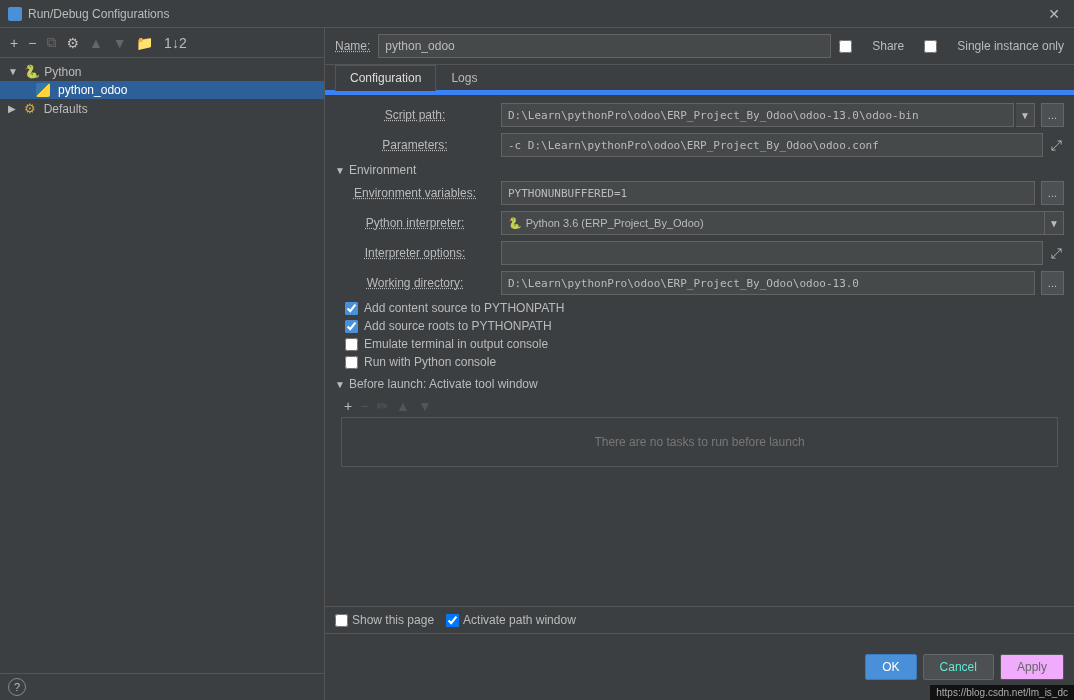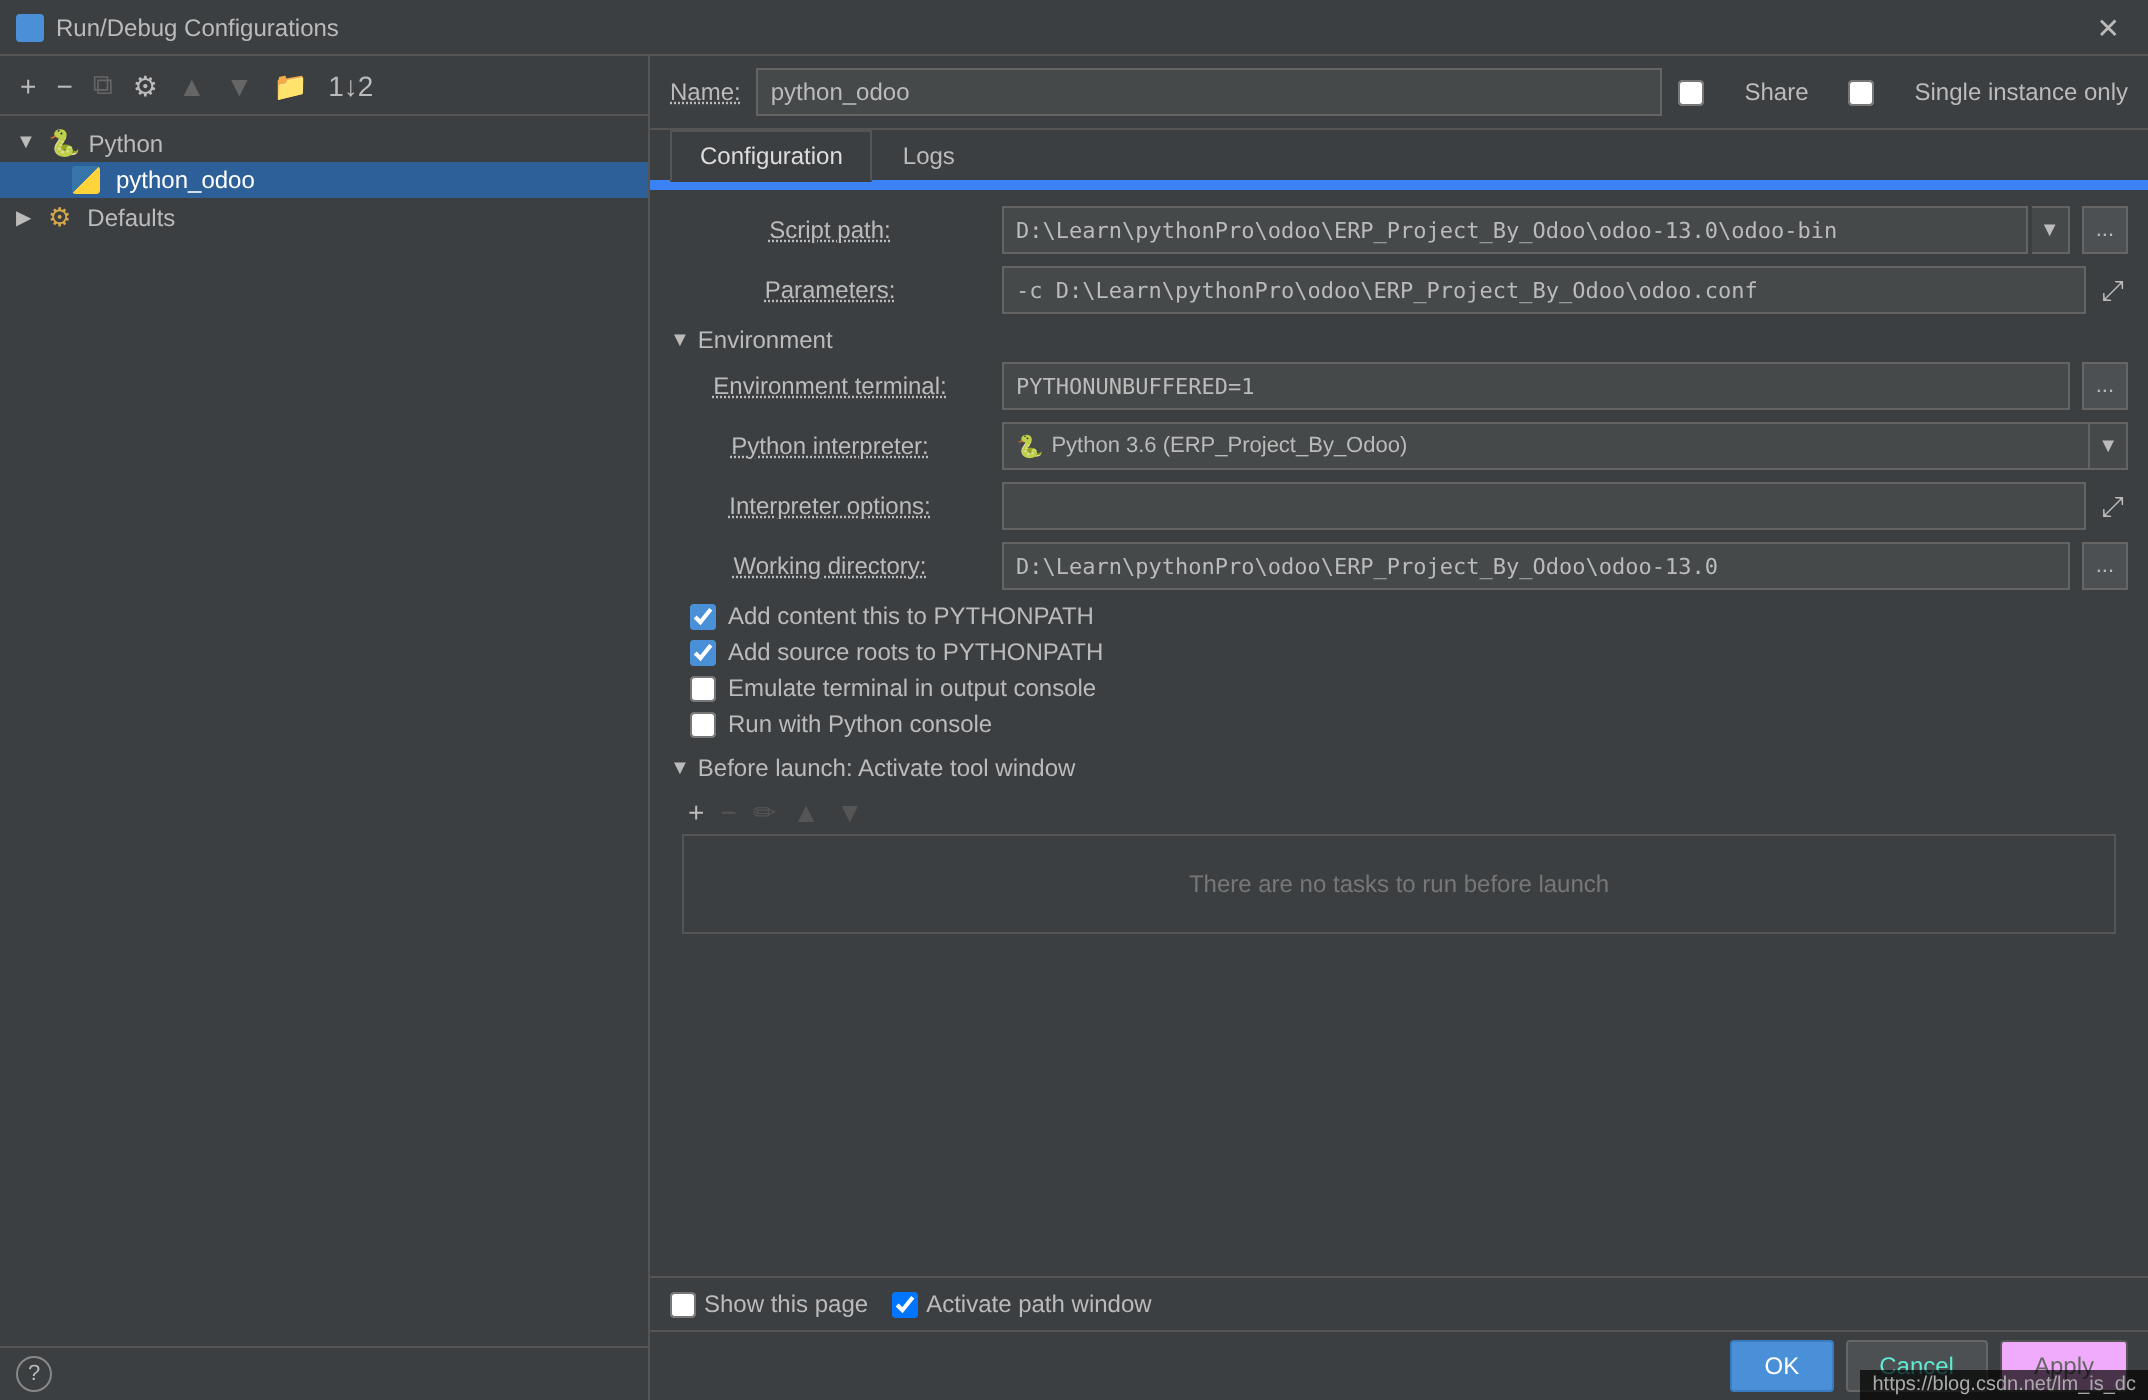--- a/index.html
+++ b/index.html
@@ -342,21 +342,21 @@
       display: flex;
       align-items: center;
       gap: 4px;
     }
 
     
     .dialog-buttons {
       display: flex;
       align-items: center;
       gap: 6px;
-      padding: 4px 10px;
+      padding: 20px 10px;
       justify-content: flex-end;
       border-top: 1px solid #555;
       background: #3c3f41;
     }
     .dialog-btn {
       padding: 4px 16px;
       border: 1px solid #666;
       cursor: pointer;
       font-size: 12px;
       border-radius: 2px;
@@ -507,21 +507,21 @@
         <input class="form-input" type="text" value="-c D:\Learn\pythonPro\odoo\ERP_Project_By_Odoo\odoo.conf" style="">
         <button class="expand-btn">⤢</button>
       </div>
 
       <div class="section-header">
         <span class="section-arrow">▼</span>
         <span class="section-title">Environment</span>
       </div>
 
       <div class="form-row">
-        <span class="form-label underline">Environment terminal:</span>
+        <span class="form-label underline">Environment variables:</span>
         <input class="form-input" type="text" value="PYTHONUNBUFFERED=1" style="">
         <button class="browse-btn">...</button>
       </div>
 
       <div class="form-row">
         <span class="form-label underline">Python interpreter:</span>
         <div class="interp-container">
           <div class="interp-input">
             <span>🐍</span>
             <span>Python 3.6 (ERP_Project_By_Odoo)</span>
@@ -537,21 +537,21 @@
       </div>
 
       <div class="form-row">
         <span class="form-label underline">Working directory:</span>
         <input class="form-input" type="text" value="D:\Learn\pythonPro\odoo\ERP_Project_By_Odoo\odoo-13.0" style="">
         <button class="browse-btn">...</button>
       </div>
 
       <div class="checkbox-row">
         <input type="checkbox" id="cb1" checked="" style="">
-        <label class="checkbox-label" for="cb1">Add content this to PYTHONPATH</label>
+        <label class="checkbox-label" for="cb1">Add content source to PYTHONPATH</label>
       </div>
       <div class="checkbox-row">
         <input type="checkbox" id="cb2" checked="" style="">
         <label class="checkbox-label" for="cb2">Add source roots to PYTHONPATH</label>
       </div>
       <div class="checkbox-row">
         <input type="checkbox" id="cb3" style="">
         <label class="checkbox-label" for="cb3">Emulate terminal in output console</label>
       </div>
       <div class="checkbox-row">

